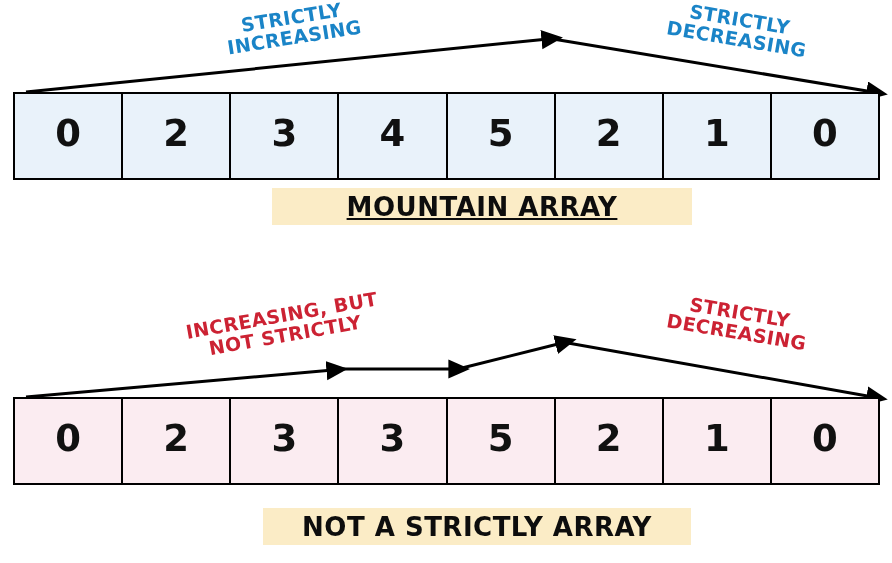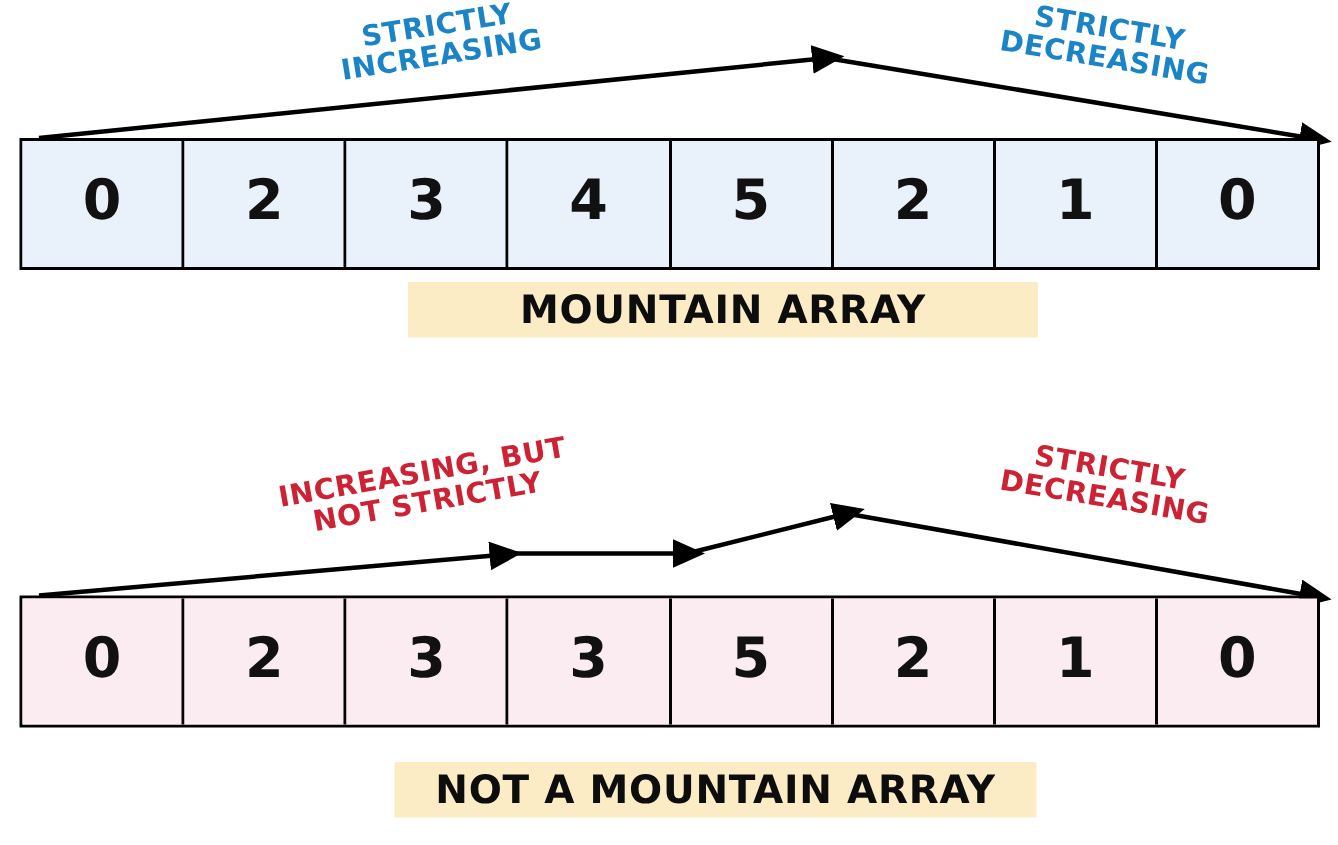--- a/index.html
+++ b/index.html
@@ -70,20 +70,21 @@
     font-size: 26px;
     letter-spacing: 0.5px;
     color: #0d0d0d;
   }
 
   #caption-top {
     left: 272px;
     top: 188px;
     width: 420px;
     height: 37px;
+    text-decoration: underline;
   }
 
   #caption-bottom {
     left: 263px;
     top: 508px;
     width: 428px;
     height: 37px;
   }
 
   
@@ -188,15 +189,15 @@
     <div class="cell">0</div>
     <div class="cell">2</div>
     <div class="cell">3</div>
     <div class="cell">3</div>
     <div class="cell">5</div>
     <div class="cell">2</div>
     <div class="cell">1</div>
     <div class="cell">0</div>
   </div>
 
-  <div class="caption" id="caption-bottom">NOT A MOUNTAIN ARRAY</div>
+  <div class="caption" id="caption-bottom">NOT A STRICTLY ARRAY</div>
 
 </div>
 
 </body></html>

